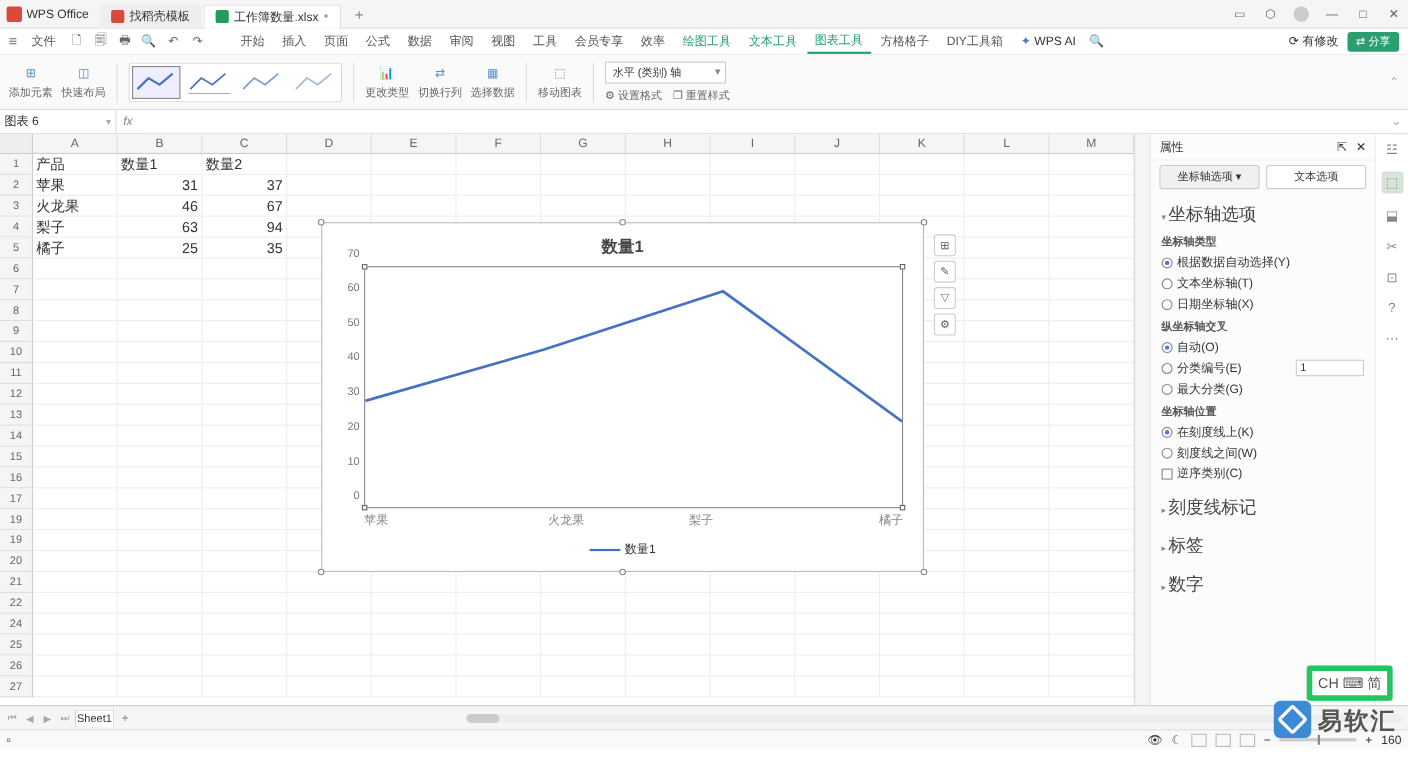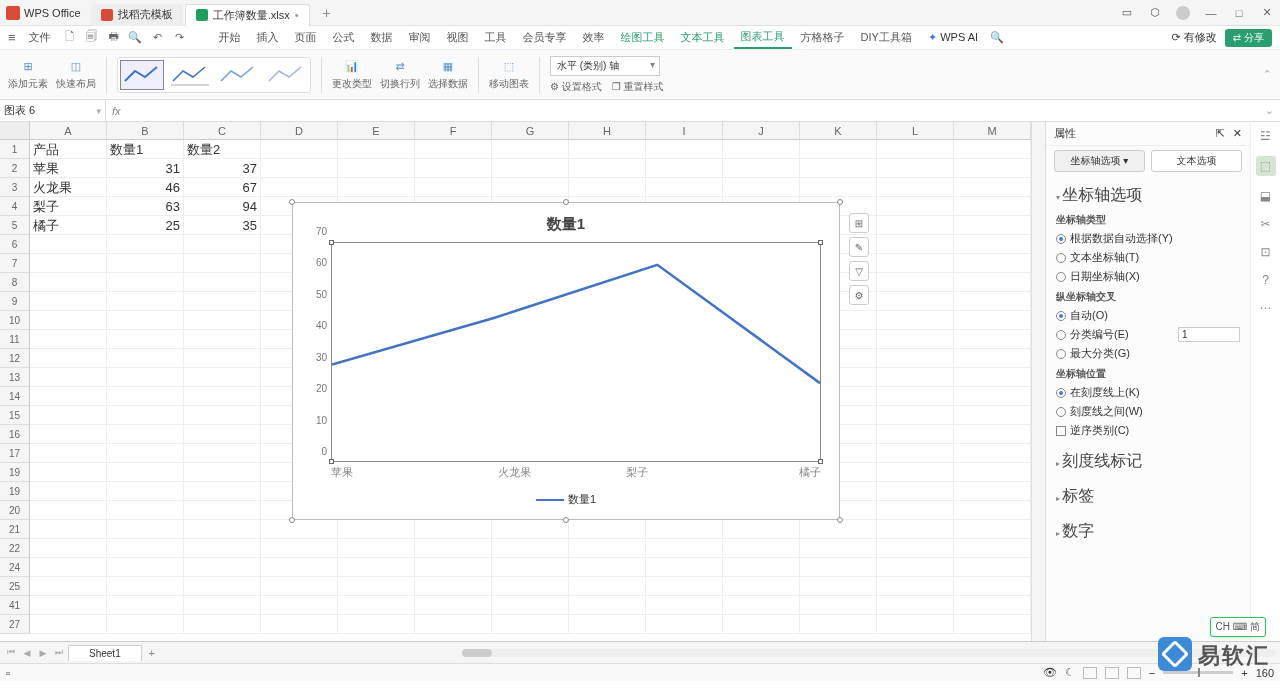--- a/index.html
+++ b/index.html
@@ -90,35 +90,35 @@
 .radio-row{display:flex;align-items:center;gap:4px;padding:2px 0;font-size:10px;color:#555}
 .radio{width:10px;height:10px;border:1px solid #888;border-radius:50%;display:inline-block;position:relative}
 .radio.on::after{content:"";position:absolute;inset:2px;background:#4a7bd8;border-radius:50%}
 .chk{width:10px;height:10px;border:1px solid #888;display:inline-block}
 .num-inp{border:1px solid #ccc;width:62px;padding:1px 3px;font-size:10px;margin-left:auto}
 .side-rail{width:30px;border-left:1px solid #eee;display:flex;flex-direction:column;align-items:center;padding-top:6px;gap:12px}
 .rail-ico{width:16px;height:16px;color:#888;display:flex;align-items:center;justify-content:center;font-size:12px}
 .rail-ico.on{background:#d6e4d6;border-radius:3px;padding:2px;width:20px;height:20px}
 .sheet-tabs{height:22px;display:flex;align-items:center;border-top:1px solid #ccc;padding:0 4px;gap:2px;background:#f5f5f5}
 .st-nav{width:14px;color:#aaa;text-align:center;font-size:9px}
-.st-tab{padding:2px 20px;background:#fff;border:1px solid #ccc;border-bottom:none;border-radius:2px 2px 0 0;font-size:10px}
+.st-tab{padding:2px 1px;background:#fff;border:1px solid #ccc;border-bottom:none;border-radius:2px 2px 0 0;font-size:10px}
 .st-add{width:16px;color:#888;text-align:center}
 .hscroll{flex:1}
 .hscroll-track{margin-left:300px;height:8px;background:#eee;border-radius:4px;position:relative}
 .hscroll-thumb{position:absolute;left:0;width:30px;height:8px;background:#ccc;border-radius:4px}
 .status{height:18px;display:flex;align-items:center;padding:0 6px;border-top:1px solid #ddd;background:#f9f9f9;font-size:10px;color:#777}
 .status-r{margin-left:auto;display:flex;align-items:center;gap:8px}
 .view-btn{width:14px;height:12px;border:1px solid #bbb}
 .zoom-bar{width:70px;height:3px;background:#ccc;position:relative}
 .zoom-bar::after{content:"";position:absolute;left:50%;top:-3px;width:2px;height:9px;background:#888}
 .watermark{position:absolute;right:10px;bottom:22px;display:flex;align-items:flex-end;gap:6px;opacity:.9}
 .wm-ico{width:34px;height:34px;background:#2a7fd4;border-radius:6px;position:relative}
 .wm-ico::after{content:"";position:absolute;inset:7px;border:3px solid #fff;border-radius:3px;transform:rotate(45deg)}
 .wm-txt{font-size:22px;font-weight:bold;color:#444;letter-spacing:2px}
-.ime-badge{position:absolute;right:14px;bottom:56px;background:#fff;border:1px solid #22c55e;border-radius:3px;padding:2px 5px;font-size:10px;color:#555;box-shadow:0 1px 3px rgba(0,0,0,.1)}
+.ime-badge{position:absolute;right:14px;bottom:56px;background:#fff;border:5px solid #22c55e;border-radius:3px;padding:2px 5px;font-size:13px;color:#555;box-shadow:0 1px 3px rgba(0,0,0,.1)}
 </style>
 </head>
 <body>
 
 <div class="titlebar">
   <div class="app-logo">
     <div class="app-logo-icon"></div>
     <span>WPS Office</span>
   </div>
   <div class="tab">
@@ -642,21 +642,21 @@
           <div class="cell"></div>
           <div class="cell"></div>
           <div class="cell"></div>
           <div class="cell"></div>
           <div class="cell"></div>
           <div class="cell"></div>
           <div class="cell"></div>
           <div class="cell"></div>
         </div>
         <div class="row">
-          <div class="row-h">41</div>
+          <div class="row-h">26</div>
           <div class="cell"></div>
           <div class="cell"></div>
           <div class="cell"></div>
           <div class="cell"></div>
           <div class="cell"></div>
           <div class="cell"></div>
           <div class="cell"></div>
           <div class="cell"></div>
           <div class="cell"></div>
           <div class="cell"></div>

